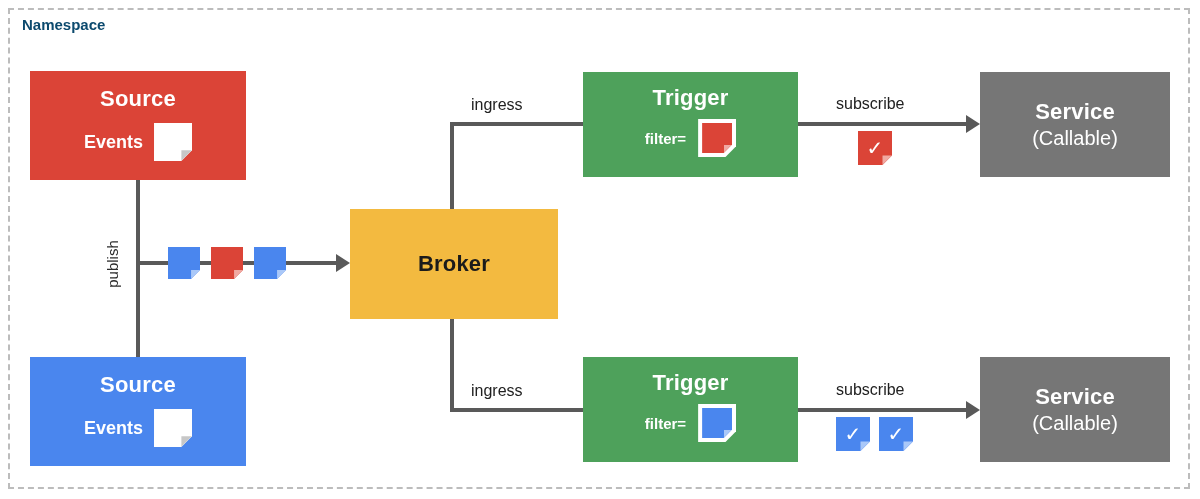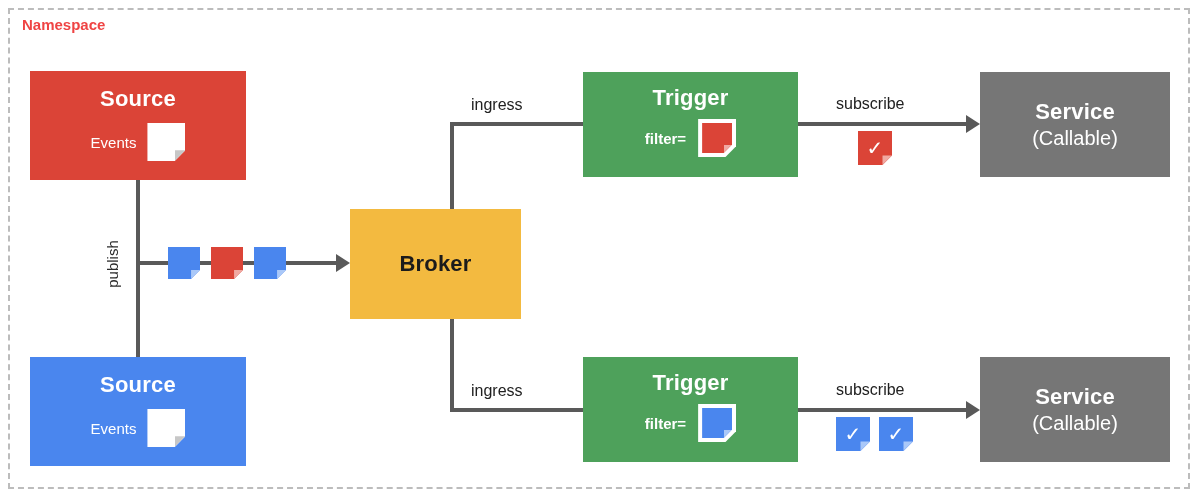--- a/index.html
+++ b/index.html
@@ -3,33 +3,33 @@
 <meta charset="utf-8">
 <style>
   * { margin:0; padding:0; box-sizing:border-box; }
   html,body { background:#ffffff; }
   body { font-family:"Liberation Sans","DejaVu Sans",sans-serif; }
 
   .canvas { position:relative; width:1200px; height:499px; background:#ffffff; overflow:hidden; }
 
   .ns-border { position:absolute; left:8px; top:8px; width:1182px; height:481px;
                border:2px dashed #bcbcbc; }
-  .ns-label  { position:absolute; left:22px; top:16px; font-size:15px; font-weight:bold; color:#ef4444; }
+  .ns-label  { position:absolute; left:22px; top:16px; font-size:15px; font-weight:bold; color:#0c4a6e; }
 
   .node { position:absolute; display:flex; flex-direction:column; align-items:center; color:#ffffff; }
   .node-title { font-size:22px; font-weight:bold; letter-spacing:.2px; }
 
   .node-source-top    { left:30px;  top:71px;  width:216px; height:109px; background:var(--red,#DB4437); }
   .node-source-bottom { left:30px;  top:357px; width:216px; height:109px; background:var(--blue,#4A86EE); }
   .node-source-top .node-title, .node-source-bottom .node-title { margin-top:15px; }
 
   .events-row   { display:flex; align-items:center; gap:11px; margin-top:11px; }
-  .events-label { font-size:15px; font-weight:normal; }
+  .events-label { font-size:18px; font-weight:bold; }
 
-  .node-broker { left:350px; top:209px; width:171px; height:110px; background:var(--yellow,#F3BA40); justify-content:center; }
+  .node-broker { left:350px; top:209px; width:208px; height:110px; background:var(--yellow,#F3BA40); justify-content:center; }
   .node-broker .node-title { color:#1b1b1b; }
 
   .node-trigger-top    { left:583px; top:72px;  width:215px; height:105px; background:var(--green,#4EA15B); }
   .node-trigger-bottom { left:583px; top:357px; width:215px; height:105px; background:var(--green,#4EA15B); }
   .node-trigger-top .node-title, .node-trigger-bottom .node-title { margin-top:13px; }
   .filter-row   { display:flex; align-items:center; gap:12px; margin-top:8px; }
   .filter-label { font-size:15px; font-weight:bold; }
 
   .node-service-top    { left:980px; top:72px;  width:190px; height:105px; background:var(--gray,#767676); justify-content:center; }
   .node-service-bottom { left:980px; top:357px; width:190px; height:105px; background:var(--gray,#767676); justify-content:center; }

